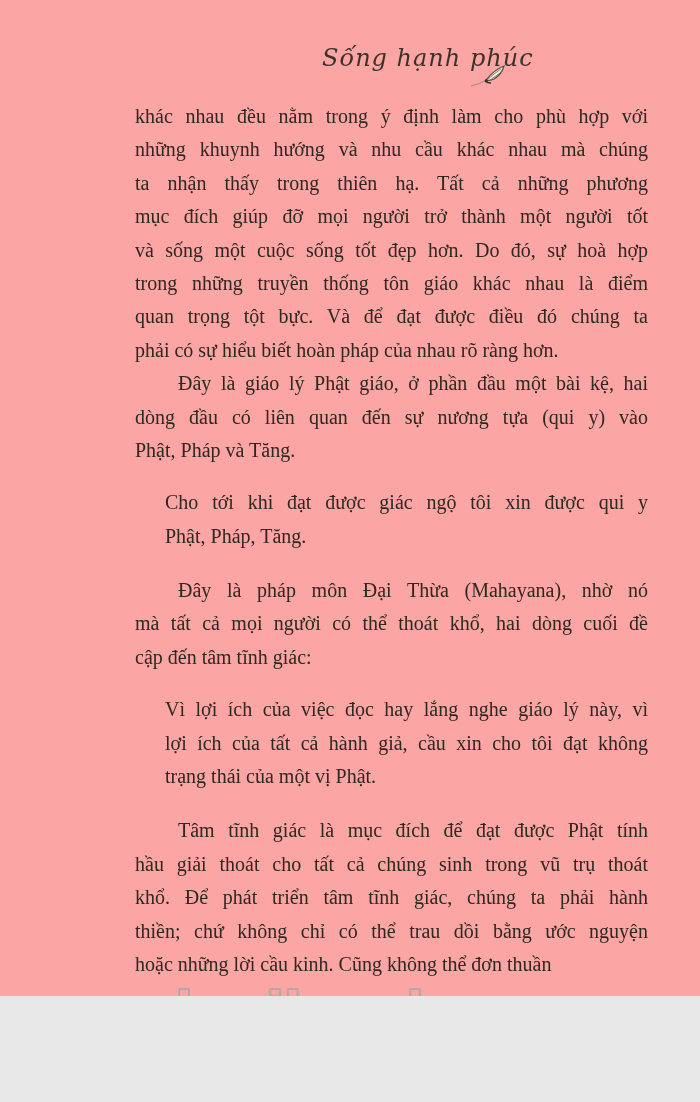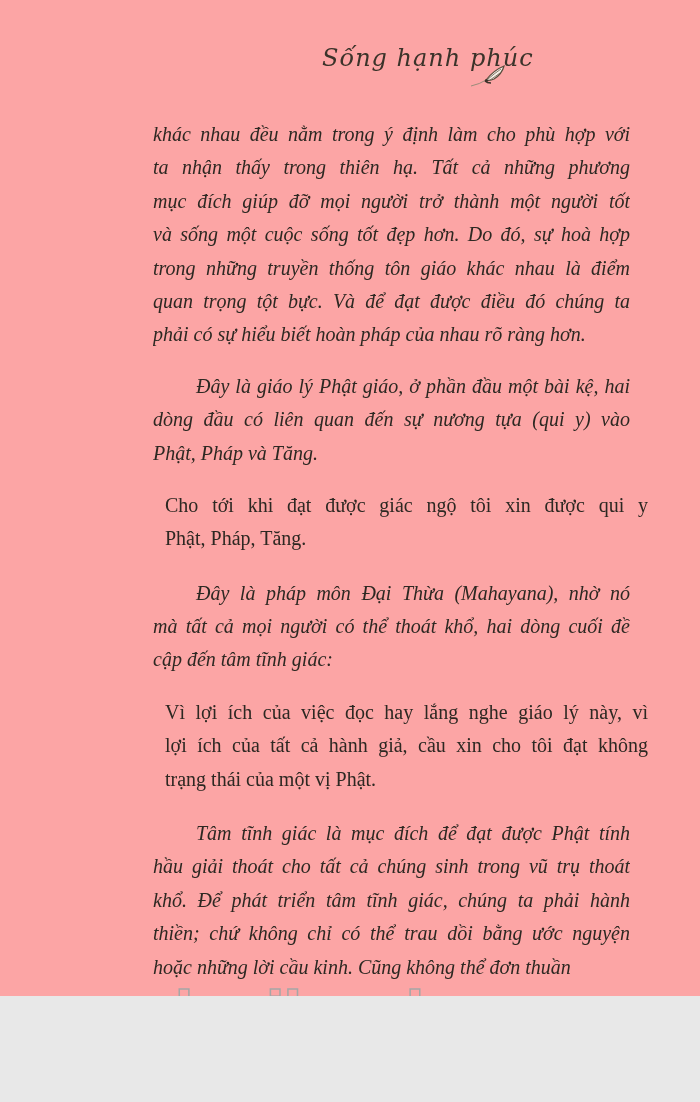--- a/index.html
+++ b/index.html
@@ -13,21 +13,21 @@
     position:absolute;left:322px;top:44px;
     font-family:"DejaVu Serif",serif;font-style:italic;
     font-size:24px;color:#3b332a;letter-spacing:1px;white-space:nowrap;
   }
   .head-ornament{position:absolute;left:468px;top:60px;}
   
   .text-block{
     position:absolute;left:135px;top:100px;width:513px;
     font-size:20px;line-height:33.4px;
   }
-  .para{margin:18px;font-style:italic;}
+  .para{margin:0;}
   .quote{margin-left:30px;margin-top:19px;margin-bottom:21px;}
   .line{
     text-align:justify;text-align-last:justify;
     height:33.4px;overflow:hidden;white-space:nowrap;
   }
   .quote .line{white-space:normal;}
   .para .line{white-space:normal;}
   .line.last{text-align-last:left;}
   .line.first-indent{text-indent:43px;}
   
@@ -61,20 +61,21 @@
     <path d="M18 20 Q26 10 36 6 Q34 14 26 19 Q22 21 18 20 Z" fill="#f4efe6" stroke="#5a4c3d" stroke-width="1.2"></path>
     <path d="M20 19 Q27 13 33 9 M22 20 Q28 16 32 13" fill="none" stroke="#6b5d4c" stroke-width="0.8"></path>
     <path d="M17 21 Q19 23 23 23" fill="none" stroke="#3c322a" stroke-width="1.6"></path>
     <circle cx="18.5" cy="20.5" r="1.6" fill="#3c322a"></circle>
   </svg>
 
   <div class="text-block">
 
     <div class="para">
       <div class="line">khác nhau đều nằm trong ý định làm cho phù hợp với</div>
+      <div class="line">những khuynh hướng và nhu cầu khác nhau mà chúng</div>
       <div class="line">ta nhận thấy trong thiên hạ. Tất cả những phương</div>
       <div class="line">mục đích giúp đỡ mọi người trở thành một người tốt</div>
       <div class="line">và sống một cuộc sống tốt đẹp hơn. Do đó, sự hoà hợp</div>
       <div class="line">trong những truyền thống tôn giáo khác nhau là điểm</div>
       <div class="line">quan trọng tột bực. Và để đạt được điều đó chúng ta</div>
       <div class="line last">phải có sự hiểu biết hoàn pháp của nhau rõ ràng hơn.</div>
     </div>
 
     <div class="para">
       <div class="line first-indent">Đây là giáo lý Phật giáo, ở phần đầu một bài kệ, hai</div>

